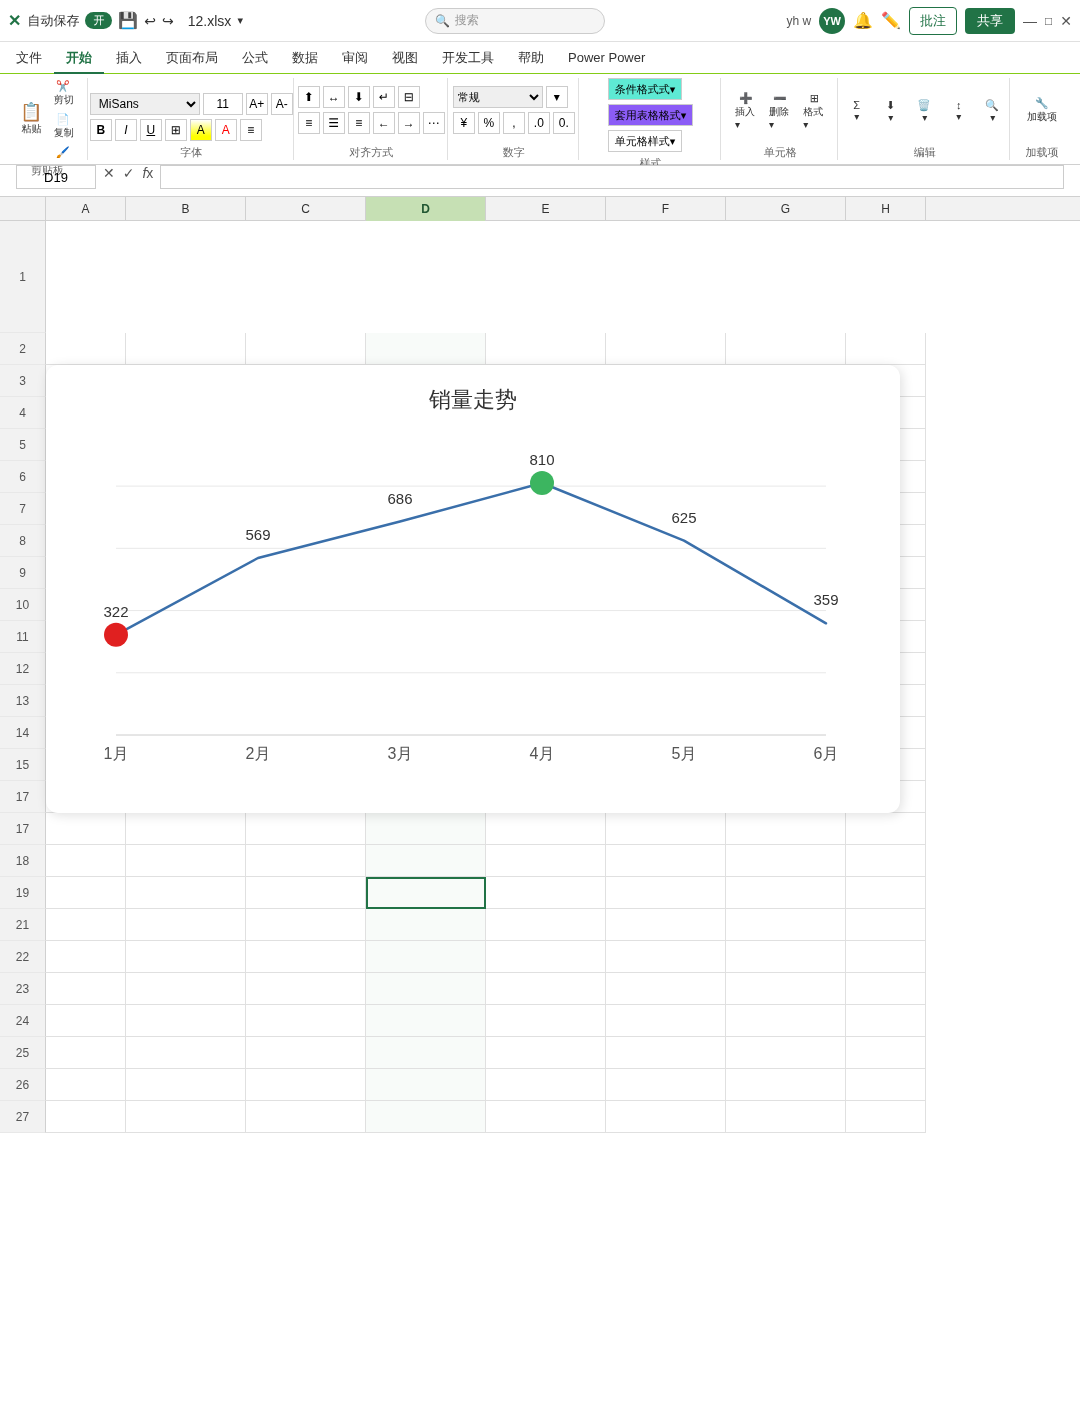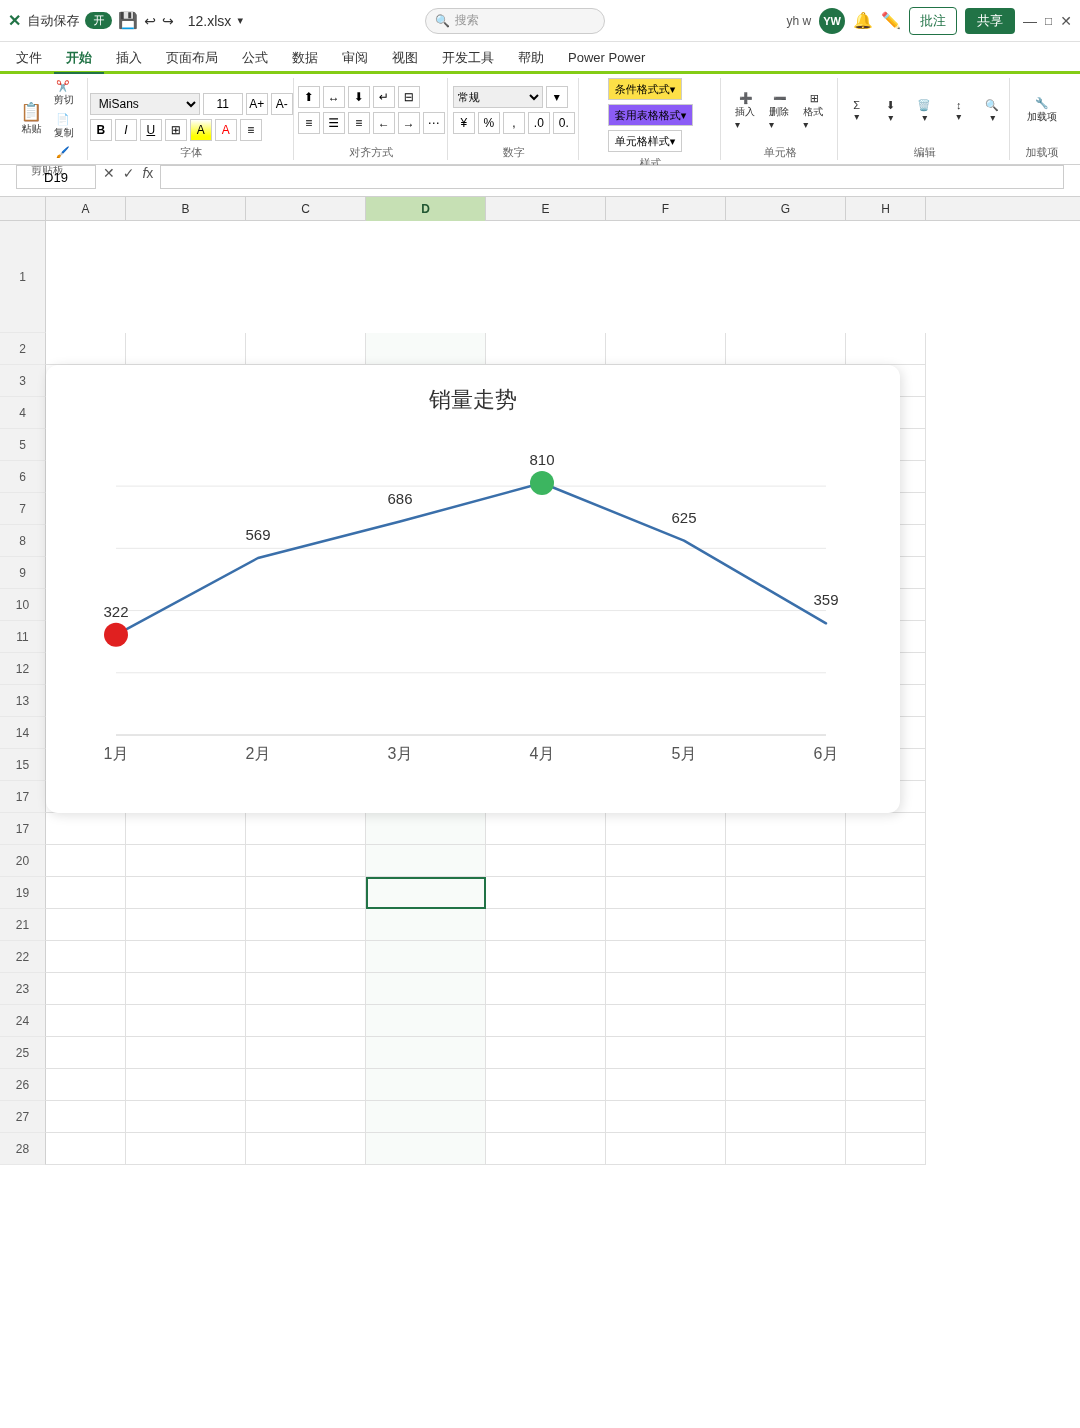--- a/index.html
+++ b/index.html
@@ -33,21 +33,21 @@
     }
     .excel-icon { color: #217346; font-weight: bold; font-size: 16px; }
 
     
     .ribbon {
       background: #fff;
       border-bottom: 1px solid #d0d0d0;
     }
     .ribbon-tabs {
       display: flex; height: 32px;
-      border-bottom: 3px solid #84cc16;
+      border-bottom: 1px solid #84cc16;
       padding: 0 4px;
       font-size: 13px;
     }
     .ribbon-tab {
       padding: 0 12px; height: 32px; line-height: 32px;
       cursor: pointer; color: #333;
     }
     .ribbon-tab.active {
       border-bottom: 2px solid #217346; color: #217346; font-weight: bold;
     }
@@ -303,21 +303,21 @@
           <button class="font-btn">.0</button>
           <button class="font-btn">0.</button>
         </div>
       </div>
       <div class="ribbon-group-label">数字</div>
     </div>
 
     <div class="ribbon-group" style="min-width:140px">
       <div style="flex:1;display:flex;flex-direction:column;gap:2px;justify-content:center">
         <div class="font-row">
-          <button style="height:22px;border:1px solid #ccc;background:#fde047;font-size:11px;padding:0 6px;cursor:pointer">条件格式式▾</button>
+          <button style="height:22px;border:1px solid #ccc;background:#5eead4;font-size:11px;padding:0 6px;cursor:pointer">条件格式式▾</button>
         </div>
         <div class="font-row">
           <button style="height:22px;border:1px solid #ccc;background:#8b5cf6;font-size:11px;padding:0 6px;cursor:pointer">套用表格格式▾</button>
         </div>
         <div class="font-row">
           <button style="height:22px;border:1px solid #ccc;background:#fff;font-size:11px;padding:0 6px;cursor:pointer">单元格样式▾</button>
         </div>
       </div>
       <div class="ribbon-group-label">样式</div>
     </div>
@@ -615,21 +615,21 @@
           <div class="cell col-a"></div>
           <div class="cell col-b"></div>
           <div class="cell col-c"></div>
           <div class="cell col-d"></div>
           <div class="cell col-e"></div>
           <div class="cell col-f"></div>
           <div class="cell col-g"></div>
           <div class="cell col-h"></div>
         </div>
         <div class="grid-row">
-          <div class="row-num">20</div>
+          <div class="row-num">18</div>
           <div class="cell col-a"></div>
           <div class="cell col-b"></div>
           <div class="cell col-c"></div>
           <div class="cell col-d"></div>
           <div class="cell col-e"></div>
           <div class="cell col-f"></div>
           <div class="cell col-g"></div>
           <div class="cell col-h"></div>
         </div>
         <div class="grid-row">
@@ -704,31 +704,20 @@
           <div class="cell col-b"></div>
           <div class="cell col-c"></div>
           <div class="cell col-d"></div>
           <div class="cell col-e"></div>
           <div class="cell col-f"></div>
           <div class="cell col-g"></div>
           <div class="cell col-h"></div>
         </div>
         <div class="grid-row">
           <div class="row-num">27</div>
-          <div class="cell col-a"></div>
-          <div class="cell col-b"></div>
-          <div class="cell col-c"></div>
-          <div class="cell col-d"></div>
-          <div class="cell col-e"></div>
-          <div class="cell col-f"></div>
-          <div class="cell col-g"></div>
-          <div class="cell col-h"></div>
-        </div>
-        <div class="grid-row">
-          <div class="row-num">28</div>
           <div class="cell col-a"></div>
           <div class="cell col-b"></div>
           <div class="cell col-c"></div>
           <div class="cell col-d"></div>
           <div class="cell col-e"></div>
           <div class="cell col-f"></div>
           <div class="cell col-g"></div>
           <div class="cell col-h"></div>
         </div>
       </div>

